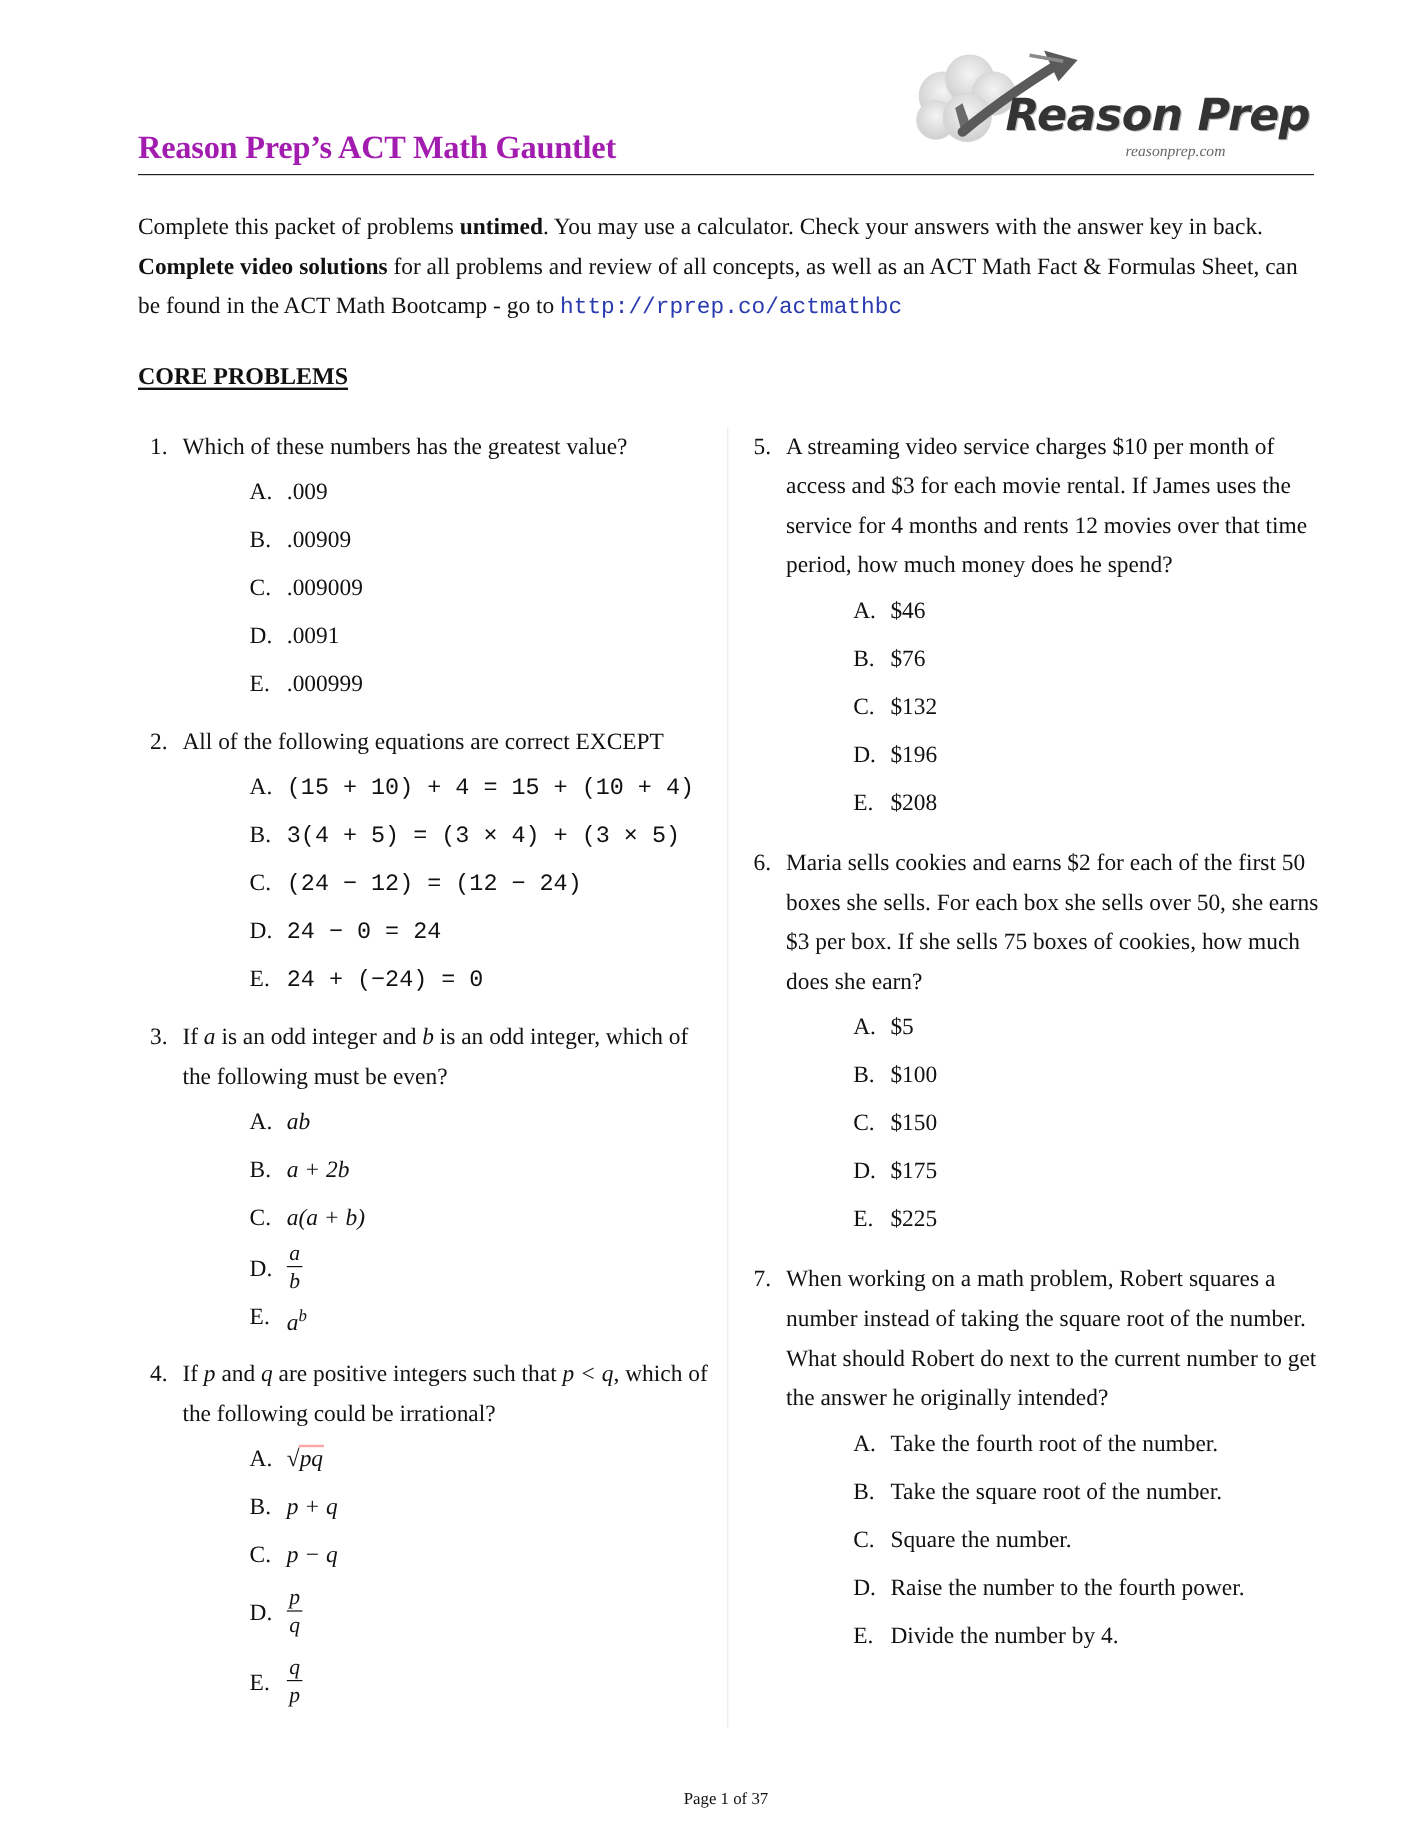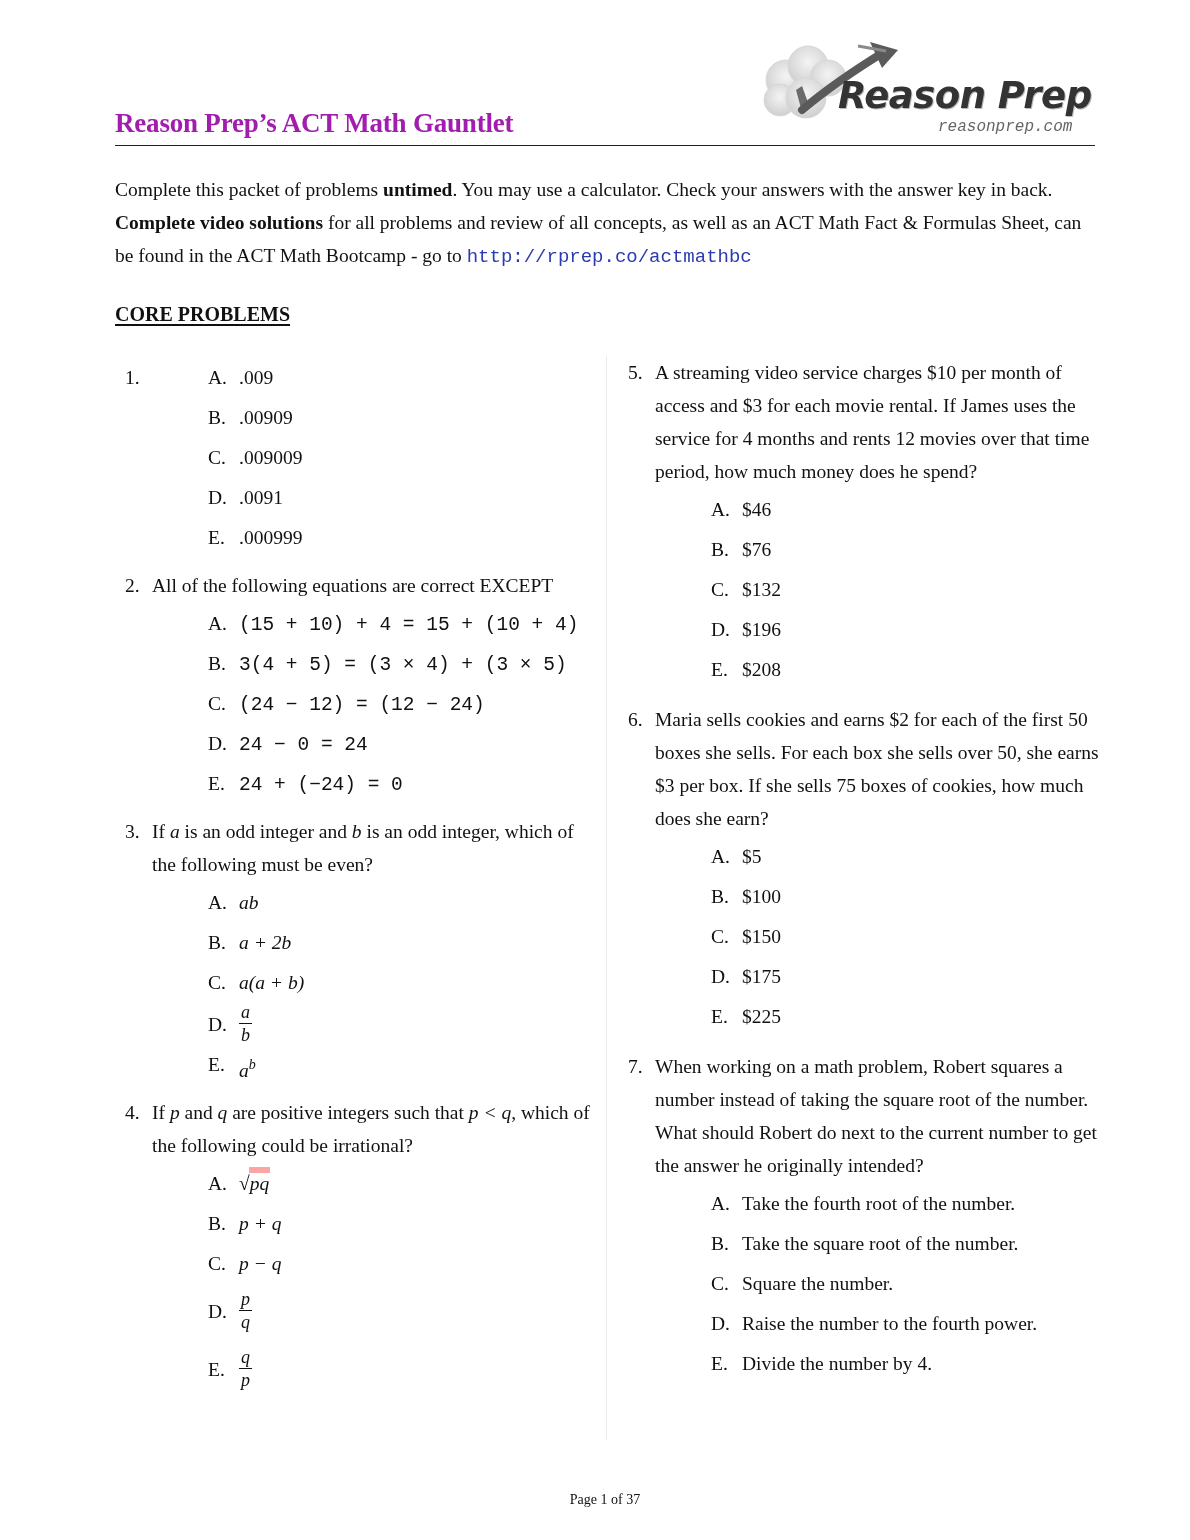--- a/index.html
+++ b/index.html
@@ -25,22 +25,22 @@
   }
   .logo-text {
     position: absolute; left: 80px; top: 36px;
     font-family: "DejaVu Sans", "Liberation Sans", sans-serif;
     font-weight: bold; font-style: italic;
     font-size: 37px; color: #333; letter-spacing: -0.5px;
     text-shadow: 1px 1px 0 #bbb;
   }
   .logo-url {
     position: absolute; left: 180px; top: 80px;
-    font-family: Liberation Mono, monospace;
-    font-style: italic; font-size: 16px; color: #666;
+    font-family: Liberation Serif, serif;
+    font-style: italic; font-size: 13px; color: #666;
   }
 
   
   .intro {
     position: absolute; left: 105px; top: 173px; width: 985px;
     font-size: 19.5px; line-height: 33px; color: #111;
   }
   .intro b { font-weight: bold; }
   .intro .link {
     font-family: "Liberation Mono", "DejaVu Sans Mono", monospace;
@@ -84,21 +84,21 @@
     display: inline-block; vertical-align: middle; text-align: center;
     font-style: italic; font-size: 18px; line-height: 18px; position: relative; top: -3px;
   }
   .frac .num { display: block; padding: 0 2px; }
   .frac .bar { display: block; height: 1px; background: #111; margin: 2px 0; }
   .frac .den { display: block; padding: 0 2px; }
   .choice.tall { height: 58px; line-height: 58px; }
   .choice.tall .letter { line-height: 58px; }
 
   .sqrt { display: inline-block; font-style: italic; }
-  .sqrt .radicand { border-top: 6px solid #fca5a5; padding: 0 1px; margin-left: -1px; }
+  .sqrt .radicand { border-top: 2px solid #fca5a5; padding: 0 1px; margin-left: -1px; }
 
   .footer {
     position: absolute; left: 0; width: 1190px; top: 1492px; text-align: center;
     font-size: 14px;
   }
 </style>
 </head>
 <body>
 
 <div class="page">
@@ -136,20 +136,21 @@
 
   <div class="section-heading">CORE PROBLEMS</div>
 
   <div class="col-divider"></div>
 
   <div class="col col-left">
 
     <div class="problem">
       <div class="q">
         <span class="qnum">1.</span>
+        <span>Which of these numbers has the greatest value?</span>
       </div>
       <ul class="choices">
         <li class="choice"><span class="letter">A.</span><span>.009</span></li>
         <li class="choice"><span class="letter">B.</span><span>.00909</span></li>
         <li class="choice"><span class="letter">C.</span><span>.009009</span></li>
         <li class="choice"><span class="letter">D.</span><span>.0091</span></li>
         <li class="choice"><span class="letter">E.</span><span>.000999</span></li>
       </ul>
     </div>
 

